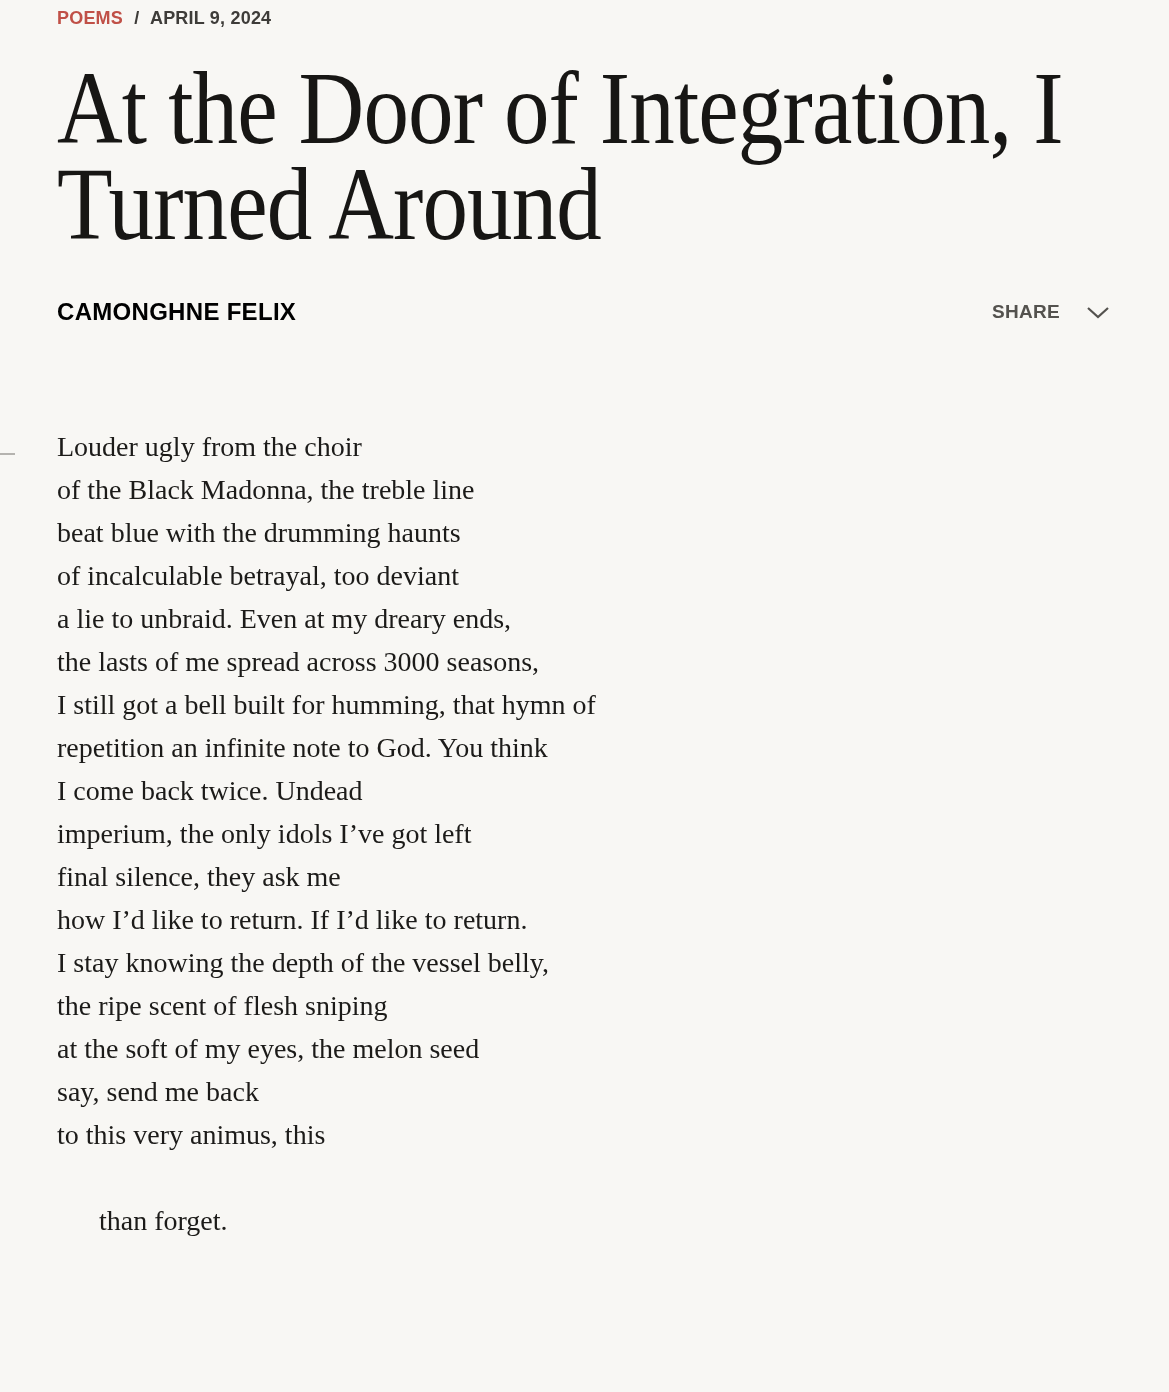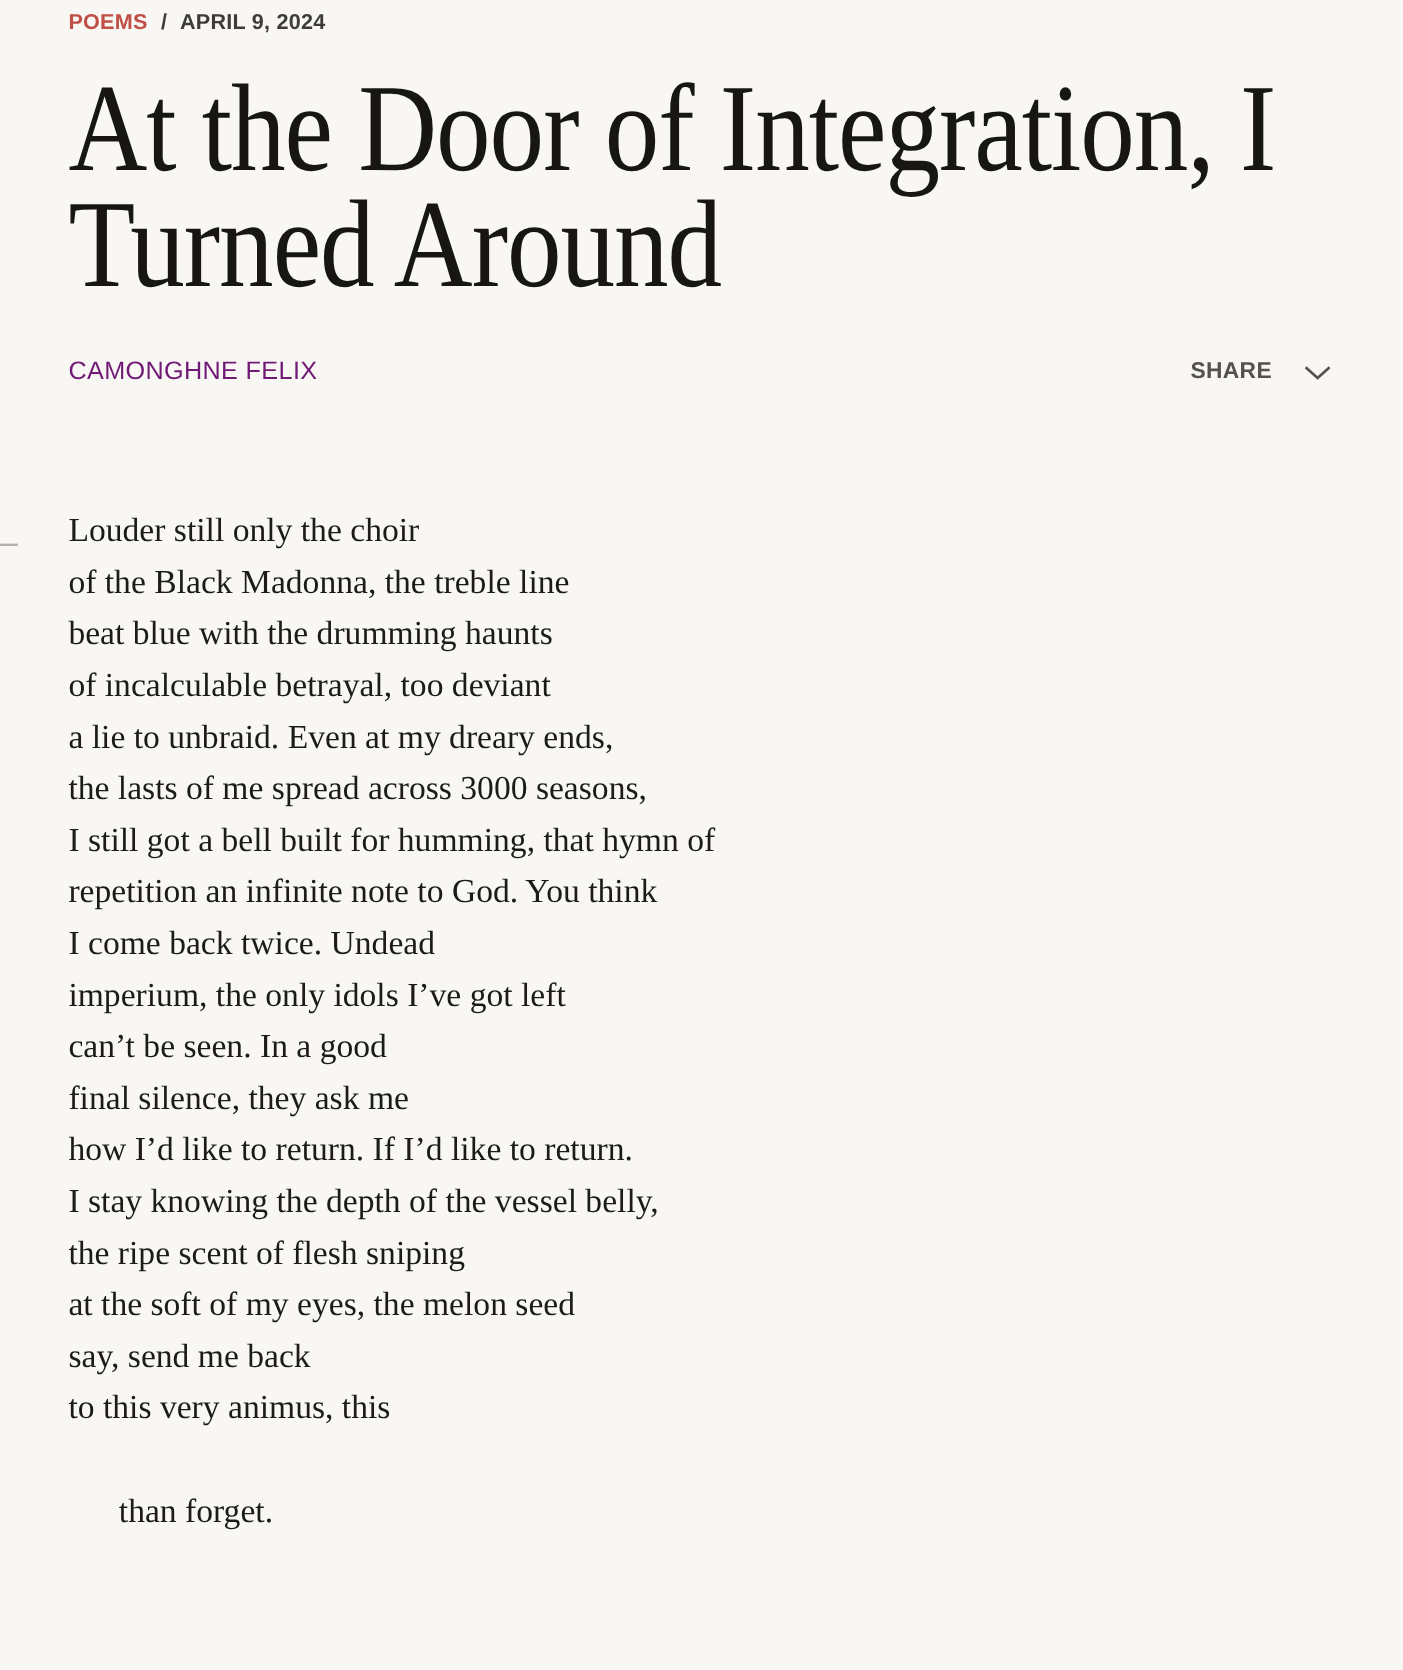--- a/index.html
+++ b/index.html
@@ -69,24 +69,24 @@
   
   .byline-row {
     margin-top: 46px;
     width: 1052px;
     display: flex;
     justify-content: space-between;
     align-items: center;
     font-family: "Liberation Sans", sans-serif;
   }
   .author {
-    font-size: 21px;
-    font-weight: normal;
+    font-size: 24px;
+    font-weight: bold;
     letter-spacing: 0.3px;
-    color: #701a75;
+    color: #000000;
     text-decoration: none;
     cursor: pointer;
   }
   .share {
     display: flex;
     align-items: center;
     gap: 27px;
     background: none;
     border: none;
     padding: 0;
@@ -131,31 +131,30 @@
     <a class="author">CAMONGHNE FELIX</a>
     <button class="share">
       <span class="share-label">SHARE</span>
       <svg width="22" height="12" viewBox="0 0 22 12">
         <polyline points="1,1 11,10 21,1" fill="none" stroke="#54524e" stroke-width="2.2"></polyline>
       </svg>
     </button>
   </div>
 
   <div class="poem">
-    <div class="pline">Louder still only the choir</div>
+    <div class="pline">Louder ugly from the choir</div>
     <div class="pline">of the Black Madonna, the treble line</div>
     <div class="pline">beat blue with the drumming haunts</div>
     <div class="pline">of incalculable betrayal, too deviant</div>
     <div class="pline">a lie to unbraid. Even at my dreary ends,</div>
     <div class="pline">the lasts of me spread across 3000 seasons,</div>
     <div class="pline">I still got a bell built for humming, that hymn of</div>
     <div class="pline">repetition an infinite note to God. You think</div>
     <div class="pline">I come back twice. Undead</div>
     <div class="pline">imperium, the only idols I’ve got left</div>
-    <div class="pline">can’t be seen. In a good</div>
     <div class="pline">final silence, they ask me</div>
     <div class="pline">how I’d like to return. If I’d like to return.</div>
     <div class="pline">I stay knowing the depth of the vessel belly,</div>
     <div class="pline">the ripe scent of flesh sniping</div>
     <div class="pline">at the soft of my eyes, the melon seed</div>
     <div class="pline">say, send me back</div>
     <div class="pline">to this very animus, this</div>
     <div class="pline">
       <span>than forget.</span>
       

